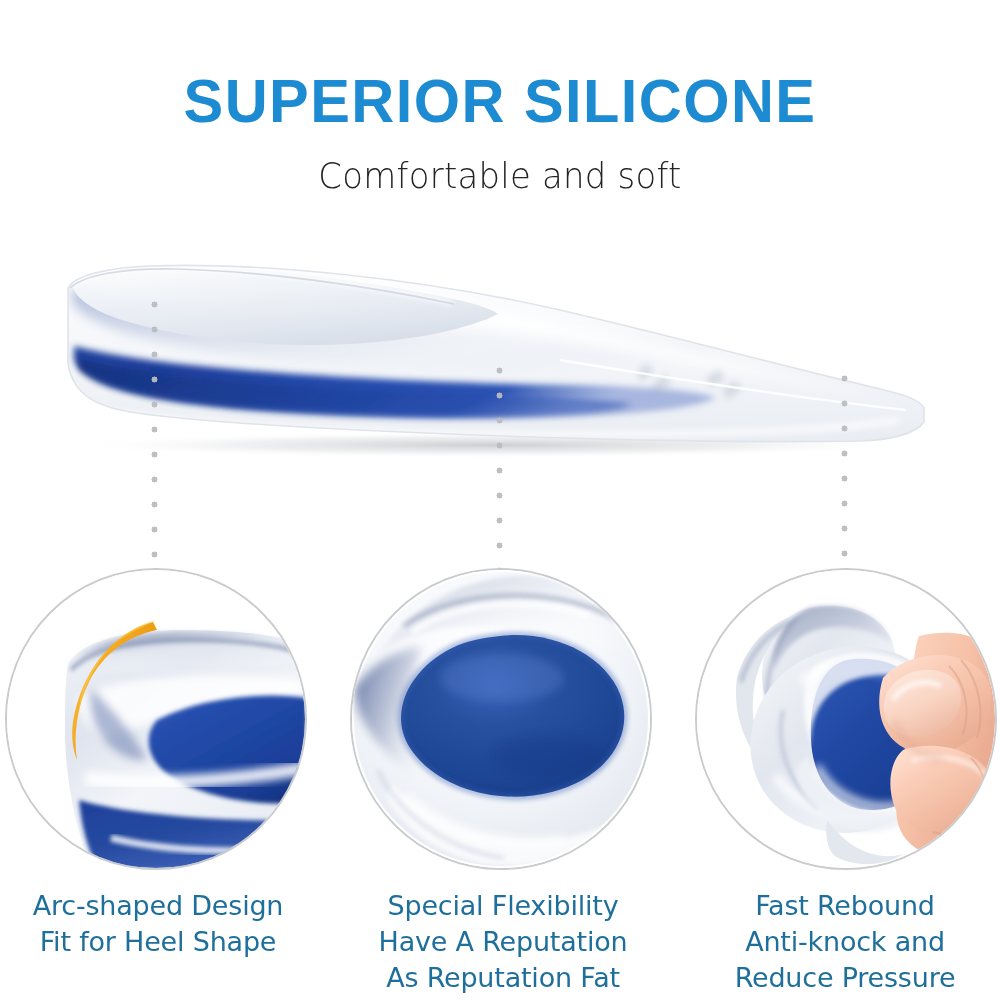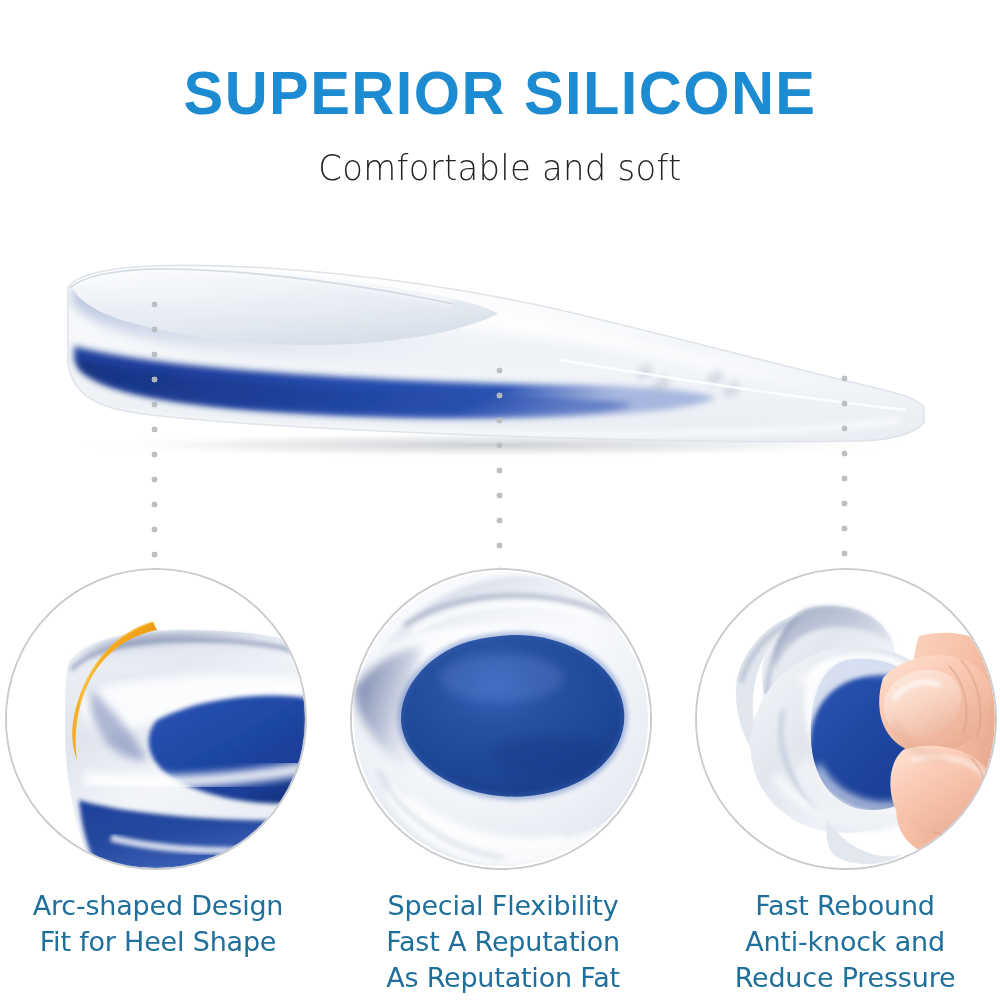--- a/index.html
+++ b/index.html
@@ -4,21 +4,21 @@
 <style>
   * { margin:0; padding:0; box-sizing:border-box; }
   html,body { width:1000px; height:1000px; background:#ffffff; }
   body {
     font-family:"Liberation Sans", sans-serif;
     position:relative;
     overflow:hidden;
   }
 
   
-  .header { position:absolute; left:0; top:0; width:1000px; text-align:center; }
+  .header { position:absolute; left:0; top:8px; width:1000px; text-align:center; }
   .title {
     font-family:"Liberation Sans", sans-serif;
     font-size:62px;
     font-weight:700;
     letter-spacing:1.5px;
     color:#1d8bd1;
     line-height:1;
     margin-top:62px;
     transform:scaleX(0.96);
   }
@@ -539,20 +539,20 @@
     </svg>
   </div>
 </div>
 
 <div class="caption c1">
   <span class="ln">Arc-shaped Design</span>
   <span class="ln">Fit for Heel Shape</span>
 </div>
 <div class="caption c2">
   <span class="ln">Special Flexibility</span>
-  <span class="ln">Fast A Reputation</span>
+  <span class="ln">Have A Reputation</span>
   <span class="ln">As Reputation Fat</span>
 </div>
 <div class="caption c3">
   <span class="ln">Fast Rebound</span>
   <span class="ln">Anti-knock and</span>
   <span class="ln">Reduce Pressure</span>
 </div>
 
 </body></html>

